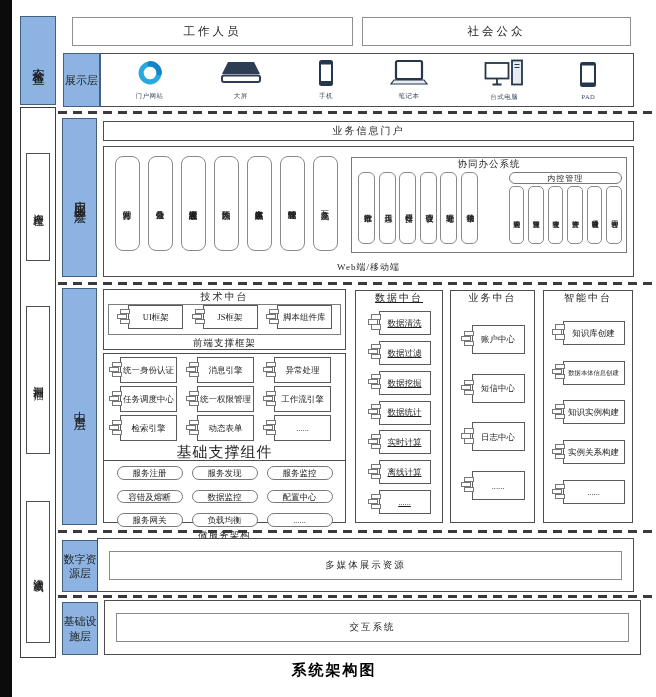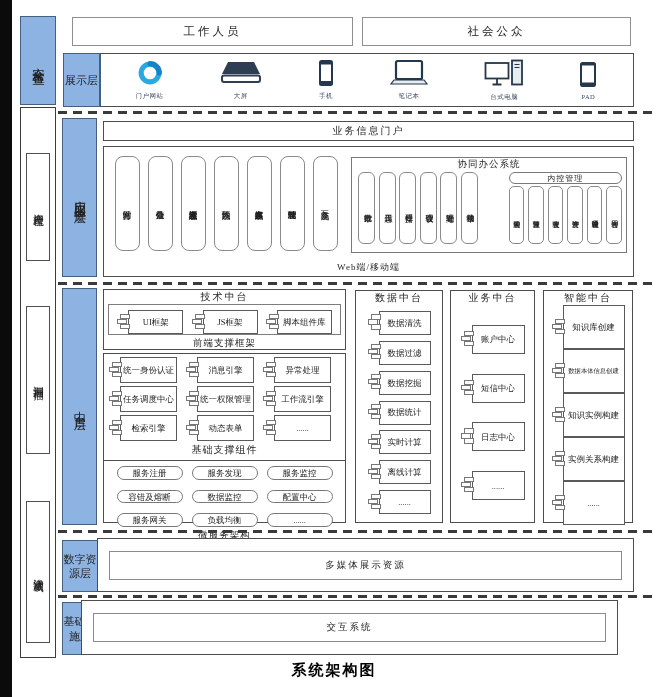--- a/index.html
+++ b/index.html
@@ -52,55 +52,55 @@
   .ic-header { border:1px solid #787878; border-radius:6px; height:12px; line-height:11px; text-align:center; font-size:8px; letter-spacing:1px; margin-bottom:2px; }
   .ic-pills { display:flex; gap:2.5px; justify-content:space-between; }
   .ic-pills .vpill { width:15.5px; height:58px; font-size:7px; border-radius:5px; }
   .web-footer { position:absolute; left:0; right:0; bottom:2px; text-align:center; font-size:9px; letter-spacing:1px; }
 
   
   .mid-label { position:absolute; left:62px; top:288px; width:35px; height:237px; font-size:12.5px; letter-spacing:4px; }
   .sect { position:absolute; border:1.5px solid #4d4d4d; background:#fff; }
   .sect-title { text-align:center; font-size:10px; letter-spacing:2px; height:14px; line-height:14px; }
   .tech-box  { left:103px; top:289px; width:243px; height:61px; }
-  .tech-inner { margin:0 4px; border:1px solid #7d7d7d; height:31px; display:flex; align-items:flex-end; justify-content:space-evenly; }
+  .tech-inner { margin:0 4px; border:1px solid #7d7d7d; height:31px; display:flex; align-items:flex-start; justify-content:space-evenly; }
   .sitem { display:flex; align-items:center; }
   .sicon { position:relative; width:13px; height:17px; flex:none; z-index:1; }
   .sicon i { position:absolute; width:10px; height:5.2px; background:#fff; border:1px solid #777; }
   .sicon i:nth-child(1){ top:0;    left:3px; }
   .sicon i:nth-child(2){ top:5px;  left:0; }
   .sicon i:nth-child(3){ top:10px; left:3px; }
   .sbox { border:1.2px solid #5a5a5a; background:#fff; display:flex; align-items:center; justify-content:center; text-align:center; font-size:8.5px; line-height:1.2; margin-left:-2px; }
   .tech-inner .sbox { width:55px; height:24px; }
   .sect-footer { text-align:center; font-size:9.5px; letter-spacing:1px; margin-top:2px; }
 
   .base-box { left:103px; top:353px; width:243px; height:123px; }
   .base-grid { display:grid; grid-template-columns:1fr 1fr 1fr; row-gap:3px; padding:3px 5px 0 5px; }
   .base-grid .sbox { width:57px; height:26px; }
-  .base-footer { text-align:center; font-size:10px; letter-spacing:1px; margin-top:2px; }
+  .base-footer { text-align:center; font-size:15px; letter-spacing:1px; margin-top:2px; }
 
   .micro-box { left:103px; top:460px; width:243px; height:63px; }
   .micro-grid { display:grid; grid-template-columns:1fr 1fr 1fr; row-gap:10px; padding:5px 8px 0 8px; justify-items:center; }
   .mpill { border:1px solid #787878; border-radius:9px; width:66px; height:13.5px; line-height:12.5px; text-align:center; font-size:8.5px; background:#fff; }
 
   .col-box { display:flex; flex-direction:column; }
   .col-items { flex:1; display:flex; flex-direction:column; justify-content:space-evenly; align-items:center; padding-bottom:2px; }
-  .data-box { left:355px; top:290px; width:88px; height:233px; }
+  .data-box { left:355px; top:290px; width:88px; height:233px;text-decoration:underline; }
   .data-box .sbox { width:52px; height:24px; }
   .biz-box  { left:450px; top:290px; width:85px; height:233px; }
   .biz-box .sbox { width:53px; height:29px; }
   .intel-box{ left:543px; top:290px; width:90px; height:233px; }
-  .intel-box .sbox { width:62px; height:44px; }
+  .intel-box .sbox { width:62px; height:24px; }
   .intel-box .col-items .sitem:nth-child(2) .sbox { font-size:6.3px; }
 
   
   .res-label  { position:absolute; left:62px; top:540px; width:36px; height:52px; font-size:11px; line-height:1.3; }
   .res-box    { position:absolute; left:97px; top:538px; width:537px; height:54px; border:1.5px solid #4d4d4d; background:#fff; }
   .infra-label{ position:absolute; left:62px; top:602px; width:36px; height:53px; font-size:11px; line-height:1.3; }
-  .infra-box  { position:absolute; left:81px; top:600px; width:537px; height:55px; border:1.5px solid #4d4d4d; background:#fff; }
+  .infra-box  { position:absolute; left:104px; top:600px; width:537px; height:55px; border:1.5px solid #4d4d4d; background:#fff; }
   .wide-inner { position:absolute; left:11px; right:11px; top:12px; height:29px; border:1px solid #8a8a8a; display:flex; align-items:center; justify-content:center; font-size:9.5px; letter-spacing:2px; background:#fff; }
 
   .page-title { position:absolute; left:12px; right:0; top:661px; text-align:center; font-family:"Liberation Sans","DejaVu Sans",sans-serif; font-weight:bold; font-size:15px; letter-spacing:2px; color:#000; }
 </style>
 </head>
 <body>
 
 <div class="page">
   <div class="black-strip"></div>
 

